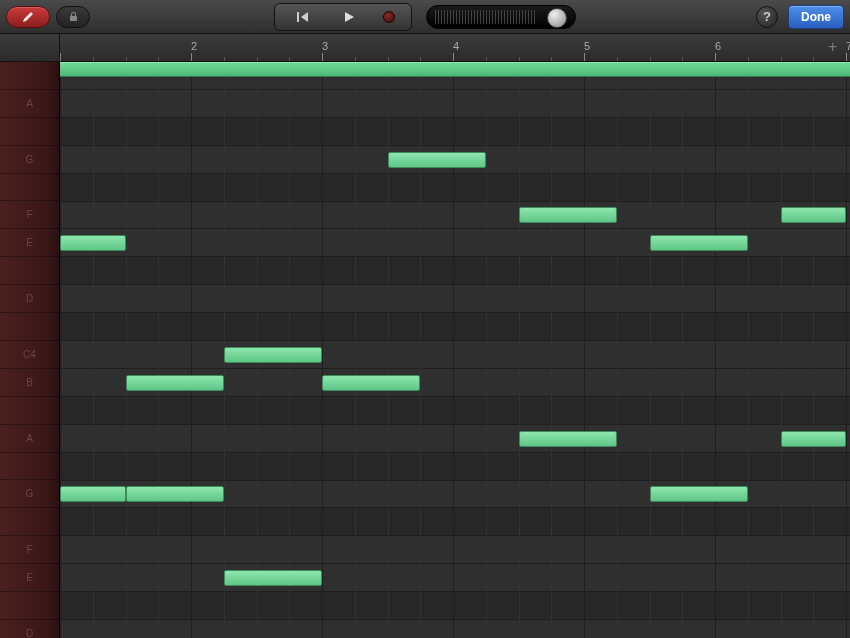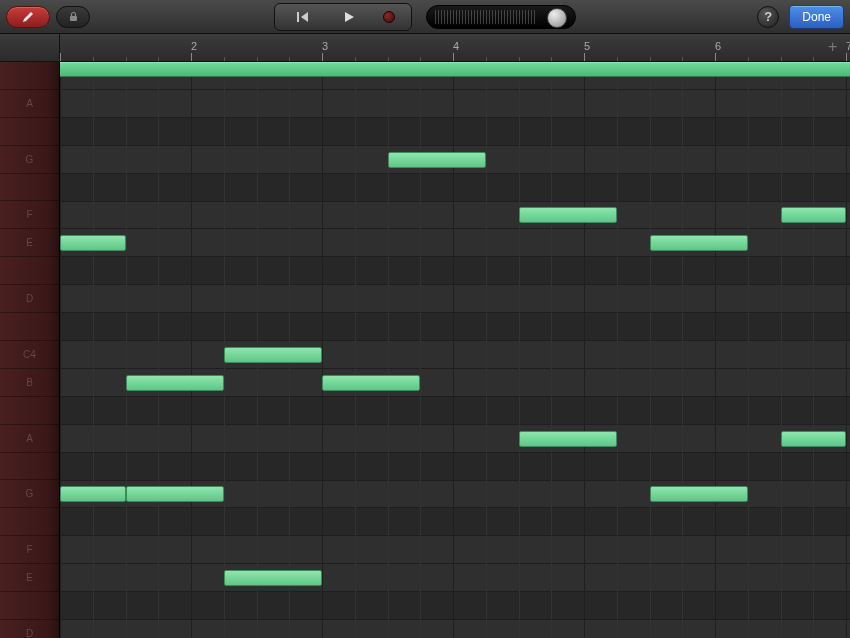--- a/index.html
+++ b/index.html
@@ -89,21 +89,21 @@
     background: radial-gradient(circle at 35% 30%, #555, #222);
     border:1px solid #111;
     color:#ccc; display:flex; align-items:center; justify-content:center;
     font-weight:bold; font-size:13px;
   }
   .done-btn {
     height:24px; padding:0 12px;
     background: linear-gradient(to bottom, #4d8fe8, #2b5fc0);
     border:1px solid #1a3d80;
     border-radius:4px;
-    color:#fff; font-size:12px; font-weight:400;
+    color:#fff; font-size:12px; font-weight:700;
     display:flex; align-items:center;
     box-shadow: inset 0 1px 0 rgba(255,255,255,.3);
   }
 
   .ruler {
     height: 28px;
     background: linear-gradient(to bottom, #3b3b3b, #2b2b2b);
     border-bottom: 1px solid #111;
     position: relative;
   }

